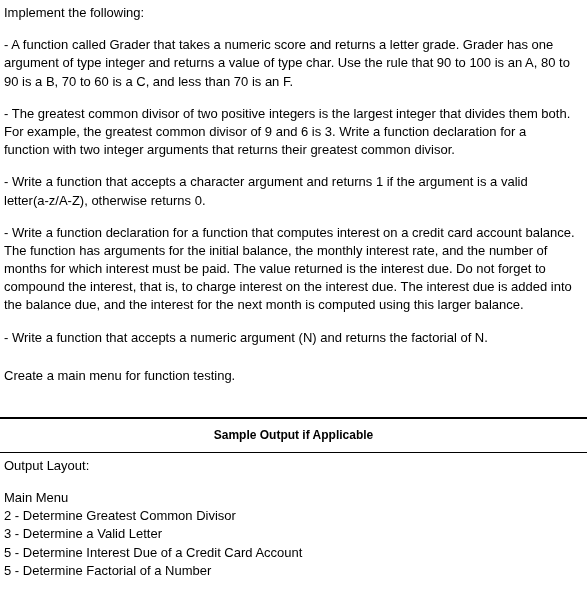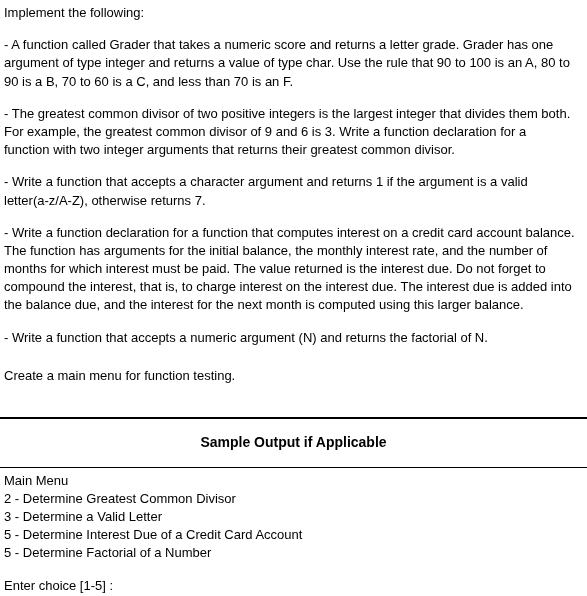--- a/index.html
+++ b/index.html
@@ -15,24 +15,24 @@
       background: #fff;
       width: 587px;
     }
     .section-top {
       padding: 4px 12px 12px 4px;
       border-bottom: 1px solid #000;
     }
     .header-bar {
       border-top: 1px solid #000;
       border-bottom: 1px solid #000;
-      padding: 14px 0;
+      padding: 8px 0;
       text-align: center;
       font-weight: bold;
-      font-size: 14px;
+      font-size: 12px;
     }
     .section-bottom {
       padding: 4px 4px 4px 4px;
     }
     .intro {
       margin-bottom: 14px;
     }
     .para {
       margin-bottom: 14px;
     }
@@ -55,28 +55,29 @@
       margin-top: 14px;
     }
   </style>
 </head>
 <body>
 
 <div class="section-top">
   <div class="intro">Implement the following:</div>
   <div class="para">- A function called Grader that takes a numeric score and returns a letter grade. Grader has one argument of type integer and returns a value of type char. Use the rule that 90 to 100 is an A, 80 to 90 is a B, 70 to 60 is a C, and less than 70 is an F.</div>
   <div class="para">- The greatest common divisor of two positive integers is the largest integer that divides them both.  For example, the greatest common divisor of 9 and 6 is 3. Write a function declaration for a function with two integer arguments that returns their greatest common divisor.</div>
-  <div class="para">- Write a function that accepts a character argument and returns 1 if the argument is a valid letter(a-z/A-Z), otherwise returns 7.</div>
+  <div class="para">- Write a function that accepts a character argument and returns 1 if the argument is a valid letter(a-z/A-Z), otherwise returns 0.</div>
   <div class="para">- Write a function declaration for a function that computes interest on a credit card account balance. The function has arguments for the initial balance, the monthly interest rate, and the number of months for which interest must be paid. The value returned is the interest due. Do not forget to compound the interest, that is, to charge interest on the interest due. The interest due is added into the balance due, and the interest for the next month is computed using this larger balance.</div>
   <div class="para-last">- Write a function that accepts a numeric argument (N) and returns the factorial of N.</div>
   <div class="create-line">Create a main menu for function testing.</div>
 </div>
 
 <div class="header-bar">Sample Output if Applicable</div>
 
 <div class="section-bottom">
+  <div class="output-label">Output Layout:</div>
   <div class="menu-title">Main Menu</div>
   <div class="menu-item">2 -  Determine Greatest Common Divisor</div>
   <div class="menu-item">3 -  Determine a Valid Letter</div>
   <div class="menu-item">5 -  Determine Interest Due of a Credit Card Account</div>
   <div class="menu-item">5 -  Determine Factorial of a Number</div>
   <div class="prompt">Enter choice [1-5] :</div>
 </div>
 
 </body></html>

